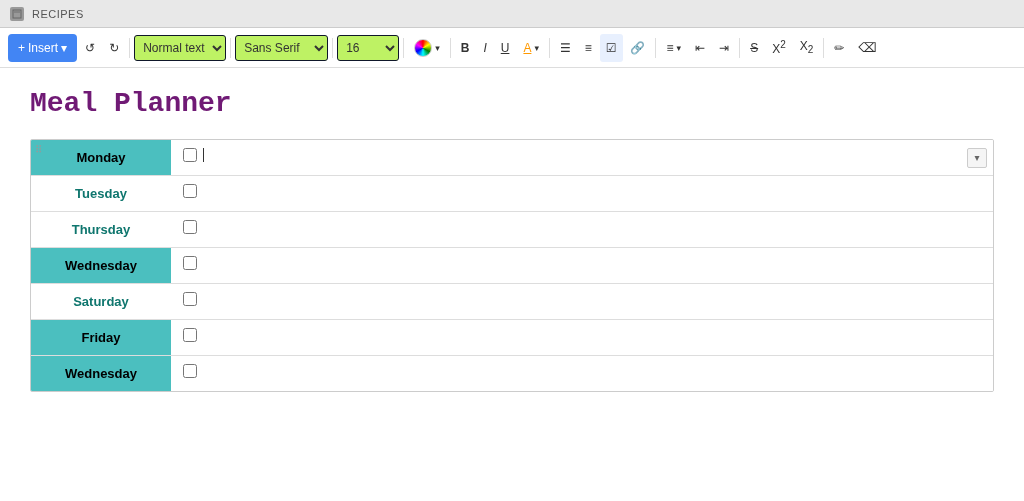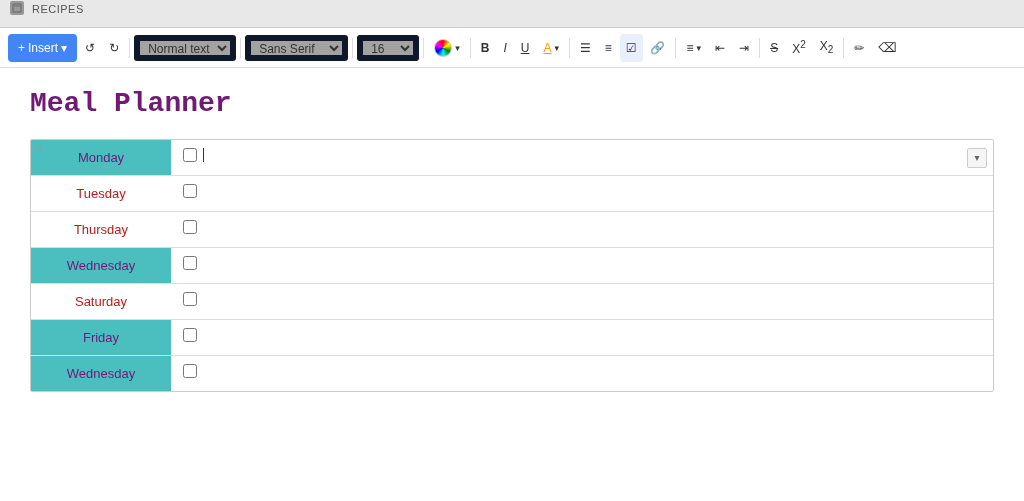--- a/index.html
+++ b/index.html
@@ -10,21 +10,21 @@
       height: 501px;
       overflow: hidden;
     }
 
     
     .title-bar {
       height: 28px;
       background: #e8e8e8;
       border-bottom: 1px solid #ccc;
       display: flex;
-      align-items: flex-end;
+      align-items: center;
       padding: 12px 10px;
       gap: 8px;
     }
     .title-bar-icon {
       width: 14px;
       height: 14px;
       background: #999;
       border-radius: 2px;
       display: flex;
       align-items: center;
@@ -75,26 +75,26 @@
 
     .toolbar-divider {
       width: 1px;
       height: 20px;
       background: #ddd;
       margin: 0 2px;
     }
 
     .toolbar-select {
       height: 26px;
-      border: 6px solid #0f172a;
+      border: 1px solid #0f172a;
       border-radius: 3px;
       padding: 0 4px;
       font-size: 12px;
       color: #333;
-      background: #a3a3a3;
+      background: #bef264;
       cursor: pointer;
     }
 
     .toolbar-bold { font-weight: bold; }
     .toolbar-italic { font-style: italic; }
     .toolbar-underline { text-decoration: underline; }
 
     .color-circle {
       width: 18px;
       height: 18px;
@@ -144,31 +144,31 @@
     .meal-table tr {
       border-bottom: 1px solid #ddd;
     }
     .meal-table tr:last-child {
       border-bottom: none;
     }
 
     .day-cell {
       width: 140px;
       padding: 10px 14px;
-      font-weight: normal;
+      font-weight: bold;
       font-size: 13px;
       text-align: center;
-      color: #701a75;
+      color: #000000;
     }
 
     .day-cell.teal { background: #4bbfbf; }
     .day-cell.white {
       background: #fff;
-      color: #b91c1c;
-      font-weight: normal;
+      color: #0f766e;
+      font-weight: bold;
     }
 
     .content-cell {
       padding: 8px 12px;
       background: #fff;
       position: relative;
       vertical-align: top;
     }
 
     .checkbox-item {

